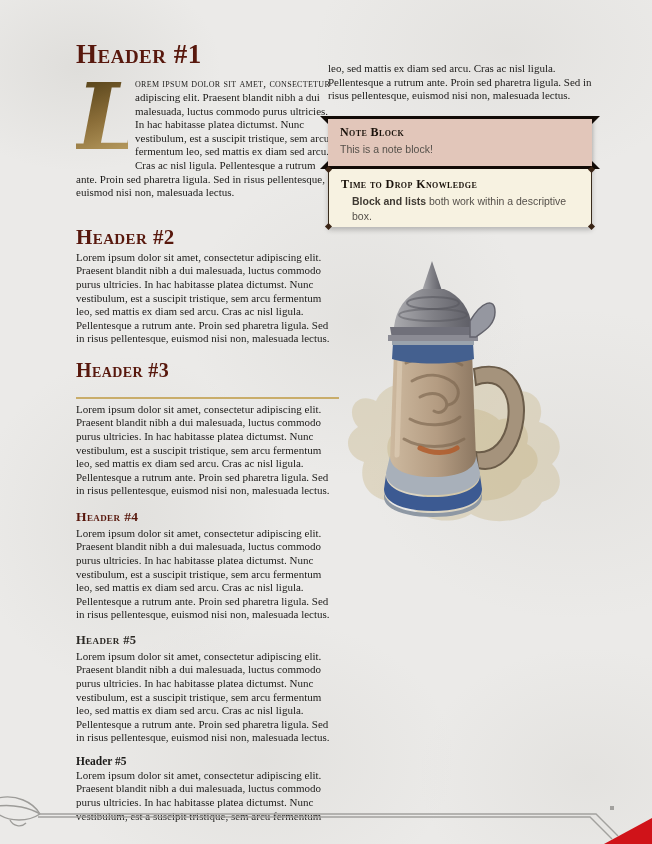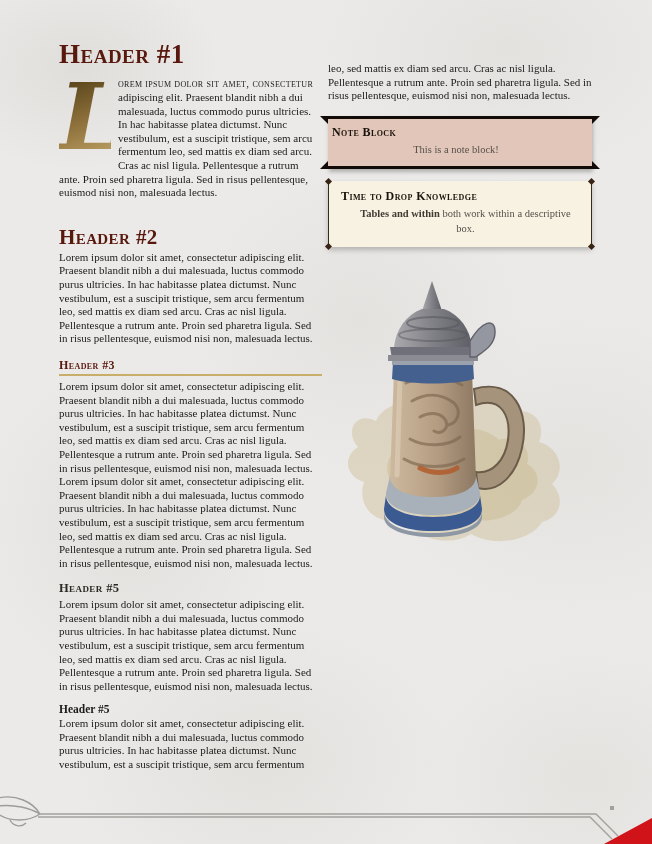--- a/index.html
+++ b/index.html
@@ -14,69 +14,69 @@
     background-color:#ebeae8;
     background-image:
       radial-gradient(ellipse 220px 160px at 12% 8%,  rgba(175,173,166,.20), transparent 65%),
       radial-gradient(ellipse 300px 200px at 78% 6%,  rgba(178,175,168,.14), transparent 65%),
       radial-gradient(ellipse 260px 240px at 55% 38%, rgba(168,166,158,.12), transparent 65%),
       radial-gradient(ellipse 240px 260px at 20% 62%, rgba(170,168,160,.15), transparent 65%),
       radial-gradient(ellipse 320px 240px at 88% 55%, rgba(175,172,164,.12), transparent 65%),
       radial-gradient(ellipse 300px 220px at 40% 90%, rgba(172,169,161,.14), transparent 65%),
       radial-gradient(ellipse 260px 200px at 90% 92%, rgba(176,173,165,.13), transparent 65%);
   }
-  .col-left { position:absolute; left:59px;  top:40px; width:263px; }
+  .col-left { position:absolute; left:76px;  top:40px; width:263px; }
   .col-right{ position:absolute; left:328px; top:62px; width:264px; }
 
   p.body{ font-size:11px; line-height:13.6px; color:#1c1b19; text-align:left; }
 
   h1.doc{
     font-family:"Liberation Serif", serif; font-variant:small-caps; font-weight:bold;
     font-size:27px; line-height:1.05; color:#58180D; margin:0 0 9px 0; letter-spacing:.5px;
   }
   .hsec{ font-variant:small-caps; font-weight:bold; color:#58180D; letter-spacing:.4px; }
   .h2{ font-size:21px;   margin:26px 0 3px 0; line-height:1.05; }
-  .h3{ font-size:12px; margin:13px 0 4px 0; line-height:1.1;
-       border-bottom:2px solid #c9ad6a; padding-bottom:2px; }
+  .h3{ font-size:20px; margin:13px 0 4px 0; line-height:1.1;
+       border-bottom:2px solid #c9ad6a; padding-bottom:16px; }
   .h4{ font-size:13.5px; margin:12px 0 2px 0; line-height:1.1; }
   .h5{ font-size:12.5px; margin:12px 0 2px 0; line-height:1.1; color:#2c2925; }
   .h6{ font-size:11.5px; margin:10px 0 0 0; line-height:1.2; color:#1c1b19;
        font-variant:normal; letter-spacing:0; }
 
   .dropcap{
     float:left; width:52px; height:88px; margin:2px 7px 0 0;
     font-family:"DejaVu Serif", serif; font-style:italic; font-weight:bold;
     font-size:92px; line-height:76px; text-align:center;
     background:linear-gradient(160deg,#5f4a1f 10%,#8a6d38 45%,#c2a668 95%);
     -webkit-background-clip:text; background-clip:text; color:transparent;
   }
   .lead-caps{ font-variant:small-caps; letter-spacing:.3px; }
 
   
   .noteblock{
     position:relative; margin-top:13px; background:#e2c6ba;
     border-top:3px solid #120b07; border-bottom:3px solid #120b07;
-    padding:6px 12px 8px 4px; box-shadow:1px 3px 4px rgba(0,0,0,.25);
+    padding:6px 12px 8px 12px; box-shadow:1px 3px 4px rgba(0,0,0,.25);
   }
   .noteblock .corner{ position:absolute; width:0; height:0; }
   .noteblock .tl{ left:-8px; top:-3px;    border-top:8px solid #120b07;    border-left:8px solid transparent; }
   .noteblock .tr{ right:-8px; top:-3px;   border-top:8px solid #120b07;    border-right:8px solid transparent; }
   .noteblock .bl{ left:-8px; bottom:-3px; border-bottom:8px solid #120b07; border-left:8px solid transparent; }
   .noteblock .br{ right:-8px; bottom:-3px;border-bottom:8px solid #120b07; border-right:8px solid transparent; }
   .box-title{
     font-family:"Liberation Serif", serif; font-variant:small-caps; font-weight:bold;
     font-size:12px; color:#1a120b; letter-spacing:.4px; margin-bottom:2px;
   }
-  .box-text{ font-family:Liberation Serif, serif; font-size:10.5px; line-height:1.5; color:#55504a;text-align:center; }
+  .box-text{ font-family:Liberation Sans, sans-serif; font-size:10.5px; line-height:1.5; color:#55504a; }
 
   
   .descbox{
-    position:relative; margin-top:12px; background:#f7f2e1;
+    position:relative; margin-top:0; background:#f7f2e1;
     border-left:1px solid #3a2c1d; border-right:1px solid #3a2c1d;
-    padding:8px 12px 10px 12px; box-shadow:0 3px 5px rgba(0,0,0,.22);
+    padding:8px 12px 2px 12px; box-shadow:0 3px 5px rgba(0,0,0,.22);
   }
   .descbox .dot{ position:absolute; width:5px; height:5px; background:#3a2415; transform:rotate(45deg); }
   .descbox .d-tl{ left:-3px;  top:-2px; }
   .descbox .d-tr{ right:-3px; top:-2px; }
   .descbox .d-bl{ left:-3px;  bottom:-2px; }
   .descbox .d-br{ right:-3px; bottom:-2px; }
   .desc-line2{ padding-left:11px; }
   .bold-sans{ font-weight:bold; color:#3f3a33; }
 
   .art{ position:relative; margin-top:24px; height:300px; }
@@ -98,20 +98,21 @@
       <div class="hsec h2">Header #2</div>
       <p class="body">Lorem ipsum dolor sit amet, consectetur adipiscing elit. Praesent blandit nibh a dui malesuada, luctus commodo purus ultricies. In hac habitasse platea dictumst. Nunc vestibulum, est a suscipit tristique, sem arcu fermentum leo, sed mattis ex diam sed arcu. Cras ac nisl ligula. Pellentesque a rutrum ante. Proin sed pharetra ligula. Sed in risus pellentesque, euismod nisi non, malesuada lectus.</p>
     </div>
 
     <div>
       <div class="hsec h3">Header #3</div>
       <p class="body">Lorem ipsum dolor sit amet, consectetur adipiscing elit. Praesent blandit nibh a dui malesuada, luctus commodo purus ultricies. In hac habitasse platea dictumst. Nunc vestibulum, est a suscipit tristique, sem arcu fermentum leo, sed mattis ex diam sed arcu. Cras ac nisl ligula. Pellentesque a rutrum ante. Proin sed pharetra ligula. Sed in risus pellentesque, euismod nisi non, malesuada lectus.</p>
     </div>
 
     <div>
+      <div class="hsec h4">Header #4</div>
       <p class="body">Lorem ipsum dolor sit amet, consectetur adipiscing elit. Praesent blandit nibh a dui malesuada, luctus commodo purus ultricies. In hac habitasse platea dictumst. Nunc vestibulum, est a suscipit tristique, sem arcu fermentum leo, sed mattis ex diam sed arcu. Cras ac nisl ligula. Pellentesque a rutrum ante. Proin sed pharetra ligula. Sed in risus pellentesque, euismod nisi non, malesuada lectus.</p>
     </div>
 
     <div>
       <div class="hsec h5">Header #5</div>
       <p class="body">Lorem ipsum dolor sit amet, consectetur adipiscing elit. Praesent blandit nibh a dui malesuada, luctus commodo purus ultricies. In hac habitasse platea dictumst. Nunc vestibulum, est a suscipit tristique, sem arcu fermentum leo, sed mattis ex diam sed arcu. Cras ac nisl ligula. Pellentesque a rutrum ante. Proin sed pharetra ligula. Sed in risus pellentesque, euismod nisi non, malesuada lectus.</p>
     </div>
 
     <div>
       <div class="hsec h6">Header #5</div>
@@ -130,21 +131,21 @@
       <div class="box-title">Note Block</div>
       <div class="box-text">This is a note block!</div>
     </div>
 
     <div class="descbox">
       <span class="dot d-tl"></span>
       <span class="dot d-tr"></span>
       <span class="dot d-bl"></span>
       <span class="dot d-br"></span>
       <div class="box-title">Time to Drop Knowledge</div>
-      <div class="box-text desc-line2"><span class="bold-sans">Tables and within</span><span> both work within a descriptive box.</span></div>
+      <div class="box-text desc-line2"><span class="bold-sans">Block and lists</span><span> both work within a descriptive box.</span></div>
     </div>
 
     <div class="art">
       <svg width="230" height="290" viewBox="0 0 230 290">
         <defs>
           <linearGradient id="lidg" x1="0" y1="0" x2="1" y2="0">
             <stop offset="0" stop-color="#aaaaae"></stop>
               <stop offset=".5" stop-color="#808086"></stop>
               <stop offset="1" stop-color="#5e5e66"></stop>
           </linearGradient>

